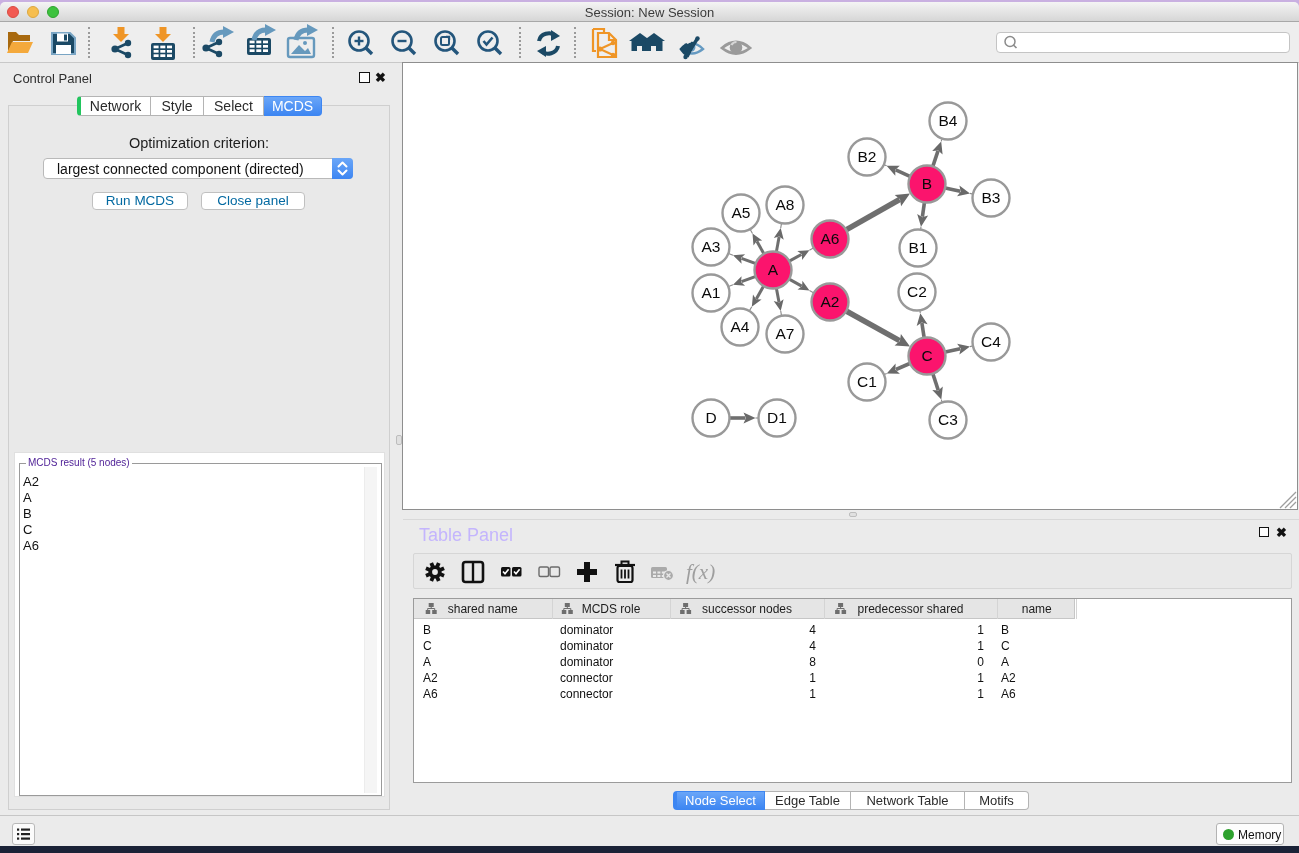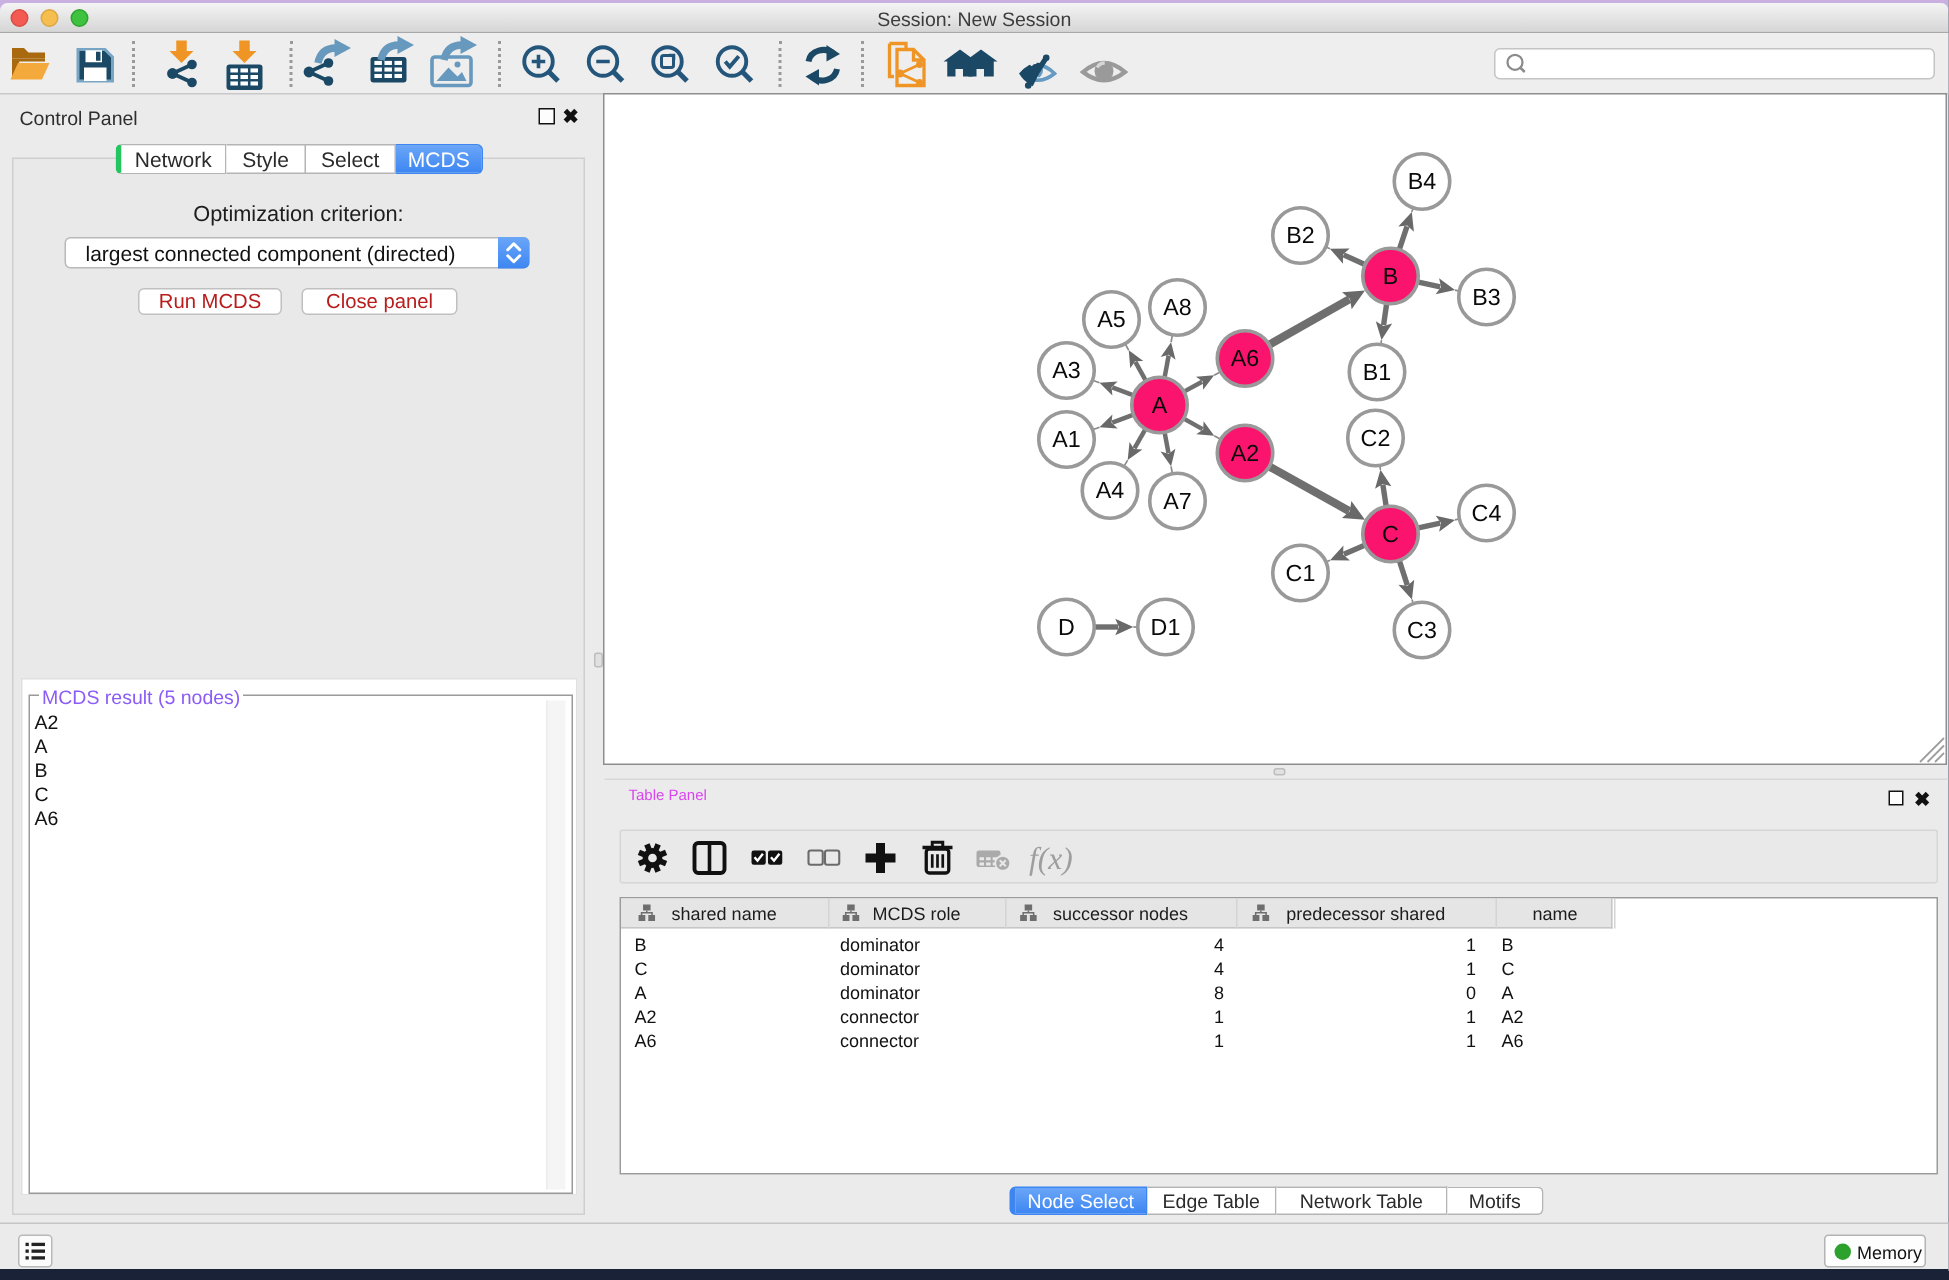--- a/index.html
+++ b/index.html
@@ -40,51 +40,51 @@
 .tab.sel { background:linear-gradient(#6aa6f8,#3d86f2); color:#fff; border-color:#3d86f2; }
 #cp-tabs { left:77px; top:96px; }
 #opt-label { position:absolute; left:8px; width:382px; top:135px; text-align:center;
   font-size:14.5px; color:#1d1d1d; }
 #dropdown { position:absolute; left:43px; top:158px; width:310px; height:21px;
   background:#fff; border:1px solid #b9b9b9; border-radius:4px; }
 #dropdown .dtext { position:absolute; left:13px; top:2px; font-size:14px; color:#111; }
 #dropdown .stepper { position:absolute; right:-1px; top:-1px; width:21px; height:21px;
   background:linear-gradient(#6aa6f8,#3d86f2); border-radius:0 4px 4px 0; }
 .btn { position:absolute; height:18px; background:#fff; border:1px solid #c0c0c0;
-  border-radius:4px; font-size:13.5px; color:#b91c1c; text-align:center; line-height:16px; }
+  border-radius:4px; font-size:13.5px; color:#0369a1; text-align:center; line-height:16px; }
 #btn-run { left:92px; top:192px; width:96px; }
 #btn-close { left:201px; top:192px; width:104px; }
 
 
 #result-outer { position:absolute; left:14px; top:452px; width:371px; height:345px;
   background:#fff; border:1px solid #e0e0e0; }
 #result-box { position:absolute; left:4px; top:10px; width:363px; height:333px;
   border:1px solid #9a9a9a; }
 #result-label { position:absolute; left:6px; top:-7px; background:#fff; padding:0 2px;
-  font-size:13px; color:#8b5cf6; }
+  font-size:10px; color:#4c1d95; }
 #result-list { position:absolute; left:3px; top:10px; font-size:13px; color:#111; line-height:16px; }
 #result-scroll { position:absolute; right:4px; top:3px; width:13px; height:326px;
   background:#f5f5f5; border-left:1px solid #ececec; }
 
 
 #netwin { position:absolute; left:402px; top:62px; width:896px; height:448px;
   background:#fff; border:1px solid #8e8e8e; }
 #netwin-tb { position:absolute; left:0; top:0; right:0; height:23px;
   background:linear-gradient(#f0f0f0,#d9d9d9); border-bottom:1px solid #b0b0b0; }
 #netwin-tb .title { position:absolute; left:0; right:0; top:5px; text-align:center;
   font-size:14px; color:#2f2f2f; }
 .tl2 { position:absolute; top:7px; width:11px; height:11px; border-radius:50%; }
 #netwin svg.graph { position:absolute; left:0; top:0; }
 
 
 #vgrip { position:absolute; left:396px; top:435px; width:6px; height:10px; background:#e0e0e0; border:1px solid #bdbdbd; border-radius:2px; }
 #hgrip { position:absolute; left:849px; top:512px; width:8px; height:5px; background:#e0e0e0; border:1px solid #bdbdbd; border-radius:2px; }
 
 
-#tp-title { position:absolute; left:419px; top:525px; font-size:10px; color:#d946ef; }
+#tp-title { position:absolute; left:419px; top:525px; font-size:18px; color:#c4b5fd; }
 #tp-max { position:absolute; left:1259px; top:527px; width:10px; height:10px; border:1.6px solid #111; background:#fdfdfd; }
 #tp-close { position:absolute; left:1276px; top:525px; font-size:13px; color:#111; font-weight:bold; }
 #tp-toolbar { position:absolute; left:413px; top:553px; width:879px; height:36px;
   background:#e9e9e9; border:1px solid #d6d6d6; border-radius:2px; }
 #tp-table { position:absolute; left:413px; top:598px; width:879px; height:185px;
   background:#fff; border:1px solid #9b9b9b; }
 #tp-header { position:absolute; left:0; top:0; width:661px; height:20px;
   background:#e5e5e5; border-bottom:1px solid #c6c6c6; border-right:1px solid #c6c6c6; }
 .hcol { position:absolute; top:0; height:20px; border-right:1px solid #d4d4d4;
   font-size:12px; color:#1c1c1c; text-align:center; line-height:20px; }

